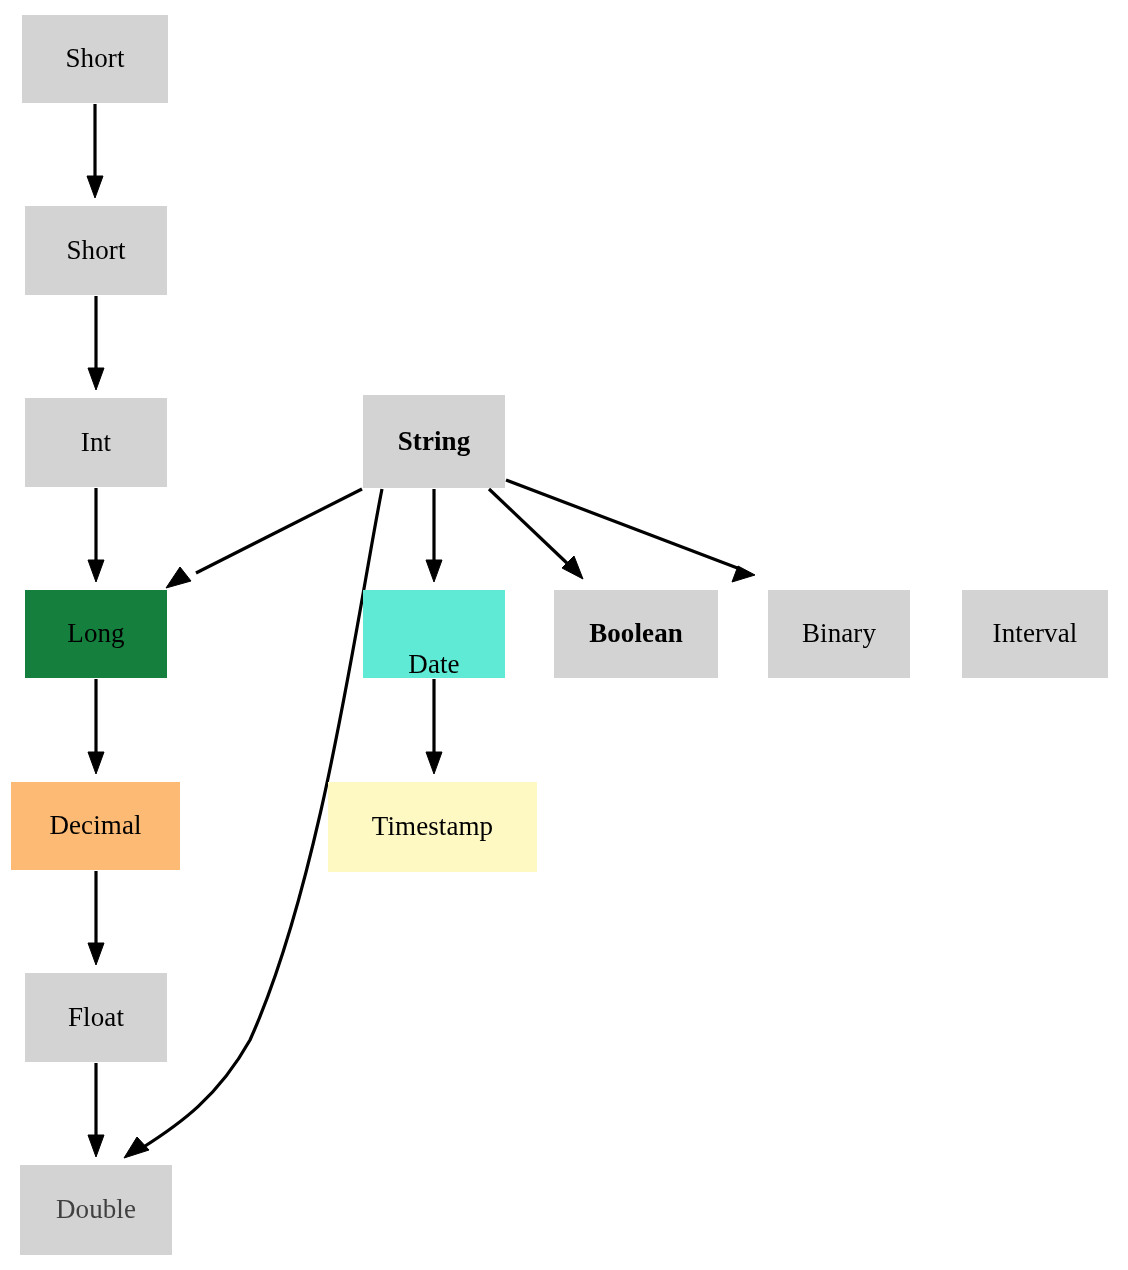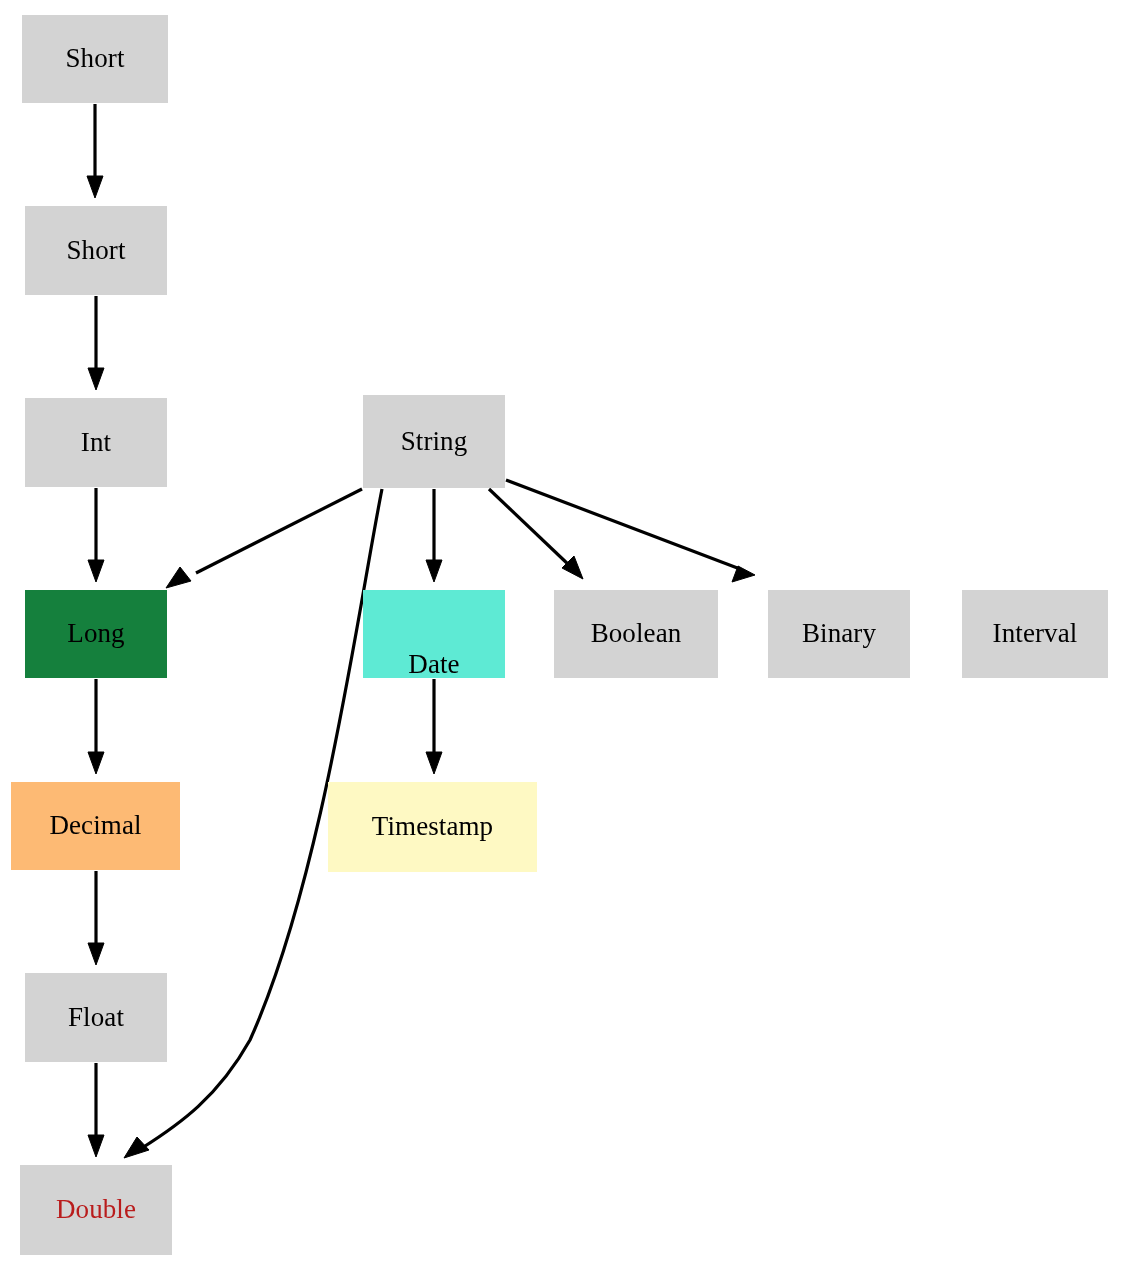--- a/index.html
+++ b/index.html
@@ -122,33 +122,33 @@
       </div>
       <div class="node" style="left: 25px; top: 590px; width: 142px; height: 88px; background: #15803d; color: rgb(0, 0, 0);">
         <span class="node-label">Long</span>
       </div>
       <div class="node" style="left: 11px; top: 782px; width: 169px; height: 88px; background: #fdba74; color: rgb(0, 0, 0);">
         <span class="node-label">Decimal</span>
       </div>
       <div class="node" style="left: 25px; top: 973px; width: 142px; height: 89px; background: rgb(211, 211, 211); color: rgb(0, 0, 0);">
         <span class="node-label">Float</span>
       </div>
-      <div class="node" style="left: 20px; top: 1165px; width: 152px; height: 90px; background: rgb(211, 211, 211); color: #b91c1c;">
+      <div class="node" style="left: 20px; top: 1165px; width: 152px; height: 90px; background: rgb(211, 211, 211); color: #404040;">
         <span class="node-label">Double</span>
       </div>
-      <div class="node" style="left: 363px; top: 395px; width: 142px; height: 93px; background: rgb(211, 211, 211); color: rgb(0, 0, 0);">
+      <div class="node" style="left: 363px; top: 395px; width: 142px; height: 93px; background: rgb(211, 211, 211); color: rgb(0, 0, 0); font-weight: bold;">
         <span class="node-label">String</span>
       </div>
       <div class="node" style="left: 363px; top: 590px; width: 142px; height: 88px; background: #5eead4; color: rgb(0, 0, 0); align-items: flex-end;">
         <span class="node-label">Date</span>
       </div>
       <div class="node" style="left: 328px; top: 782px; width: 209px; height: 90px; background: #fef9c3; color: rgb(0, 0, 0);">
         <span class="node-label">Timestamp</span>
       </div>
-      <div class="node" style="left: 554px; top: 590px; width: 164px; height: 88px; background: rgb(211, 211, 211); color: rgb(0, 0, 0);">
+      <div class="node" style="left: 554px; top: 590px; width: 164px; height: 88px; background: rgb(211, 211, 211); color: rgb(0, 0, 0); font-weight: bold;">
         <span class="node-label">Boolean</span>
       </div>
       <div class="node" style="left: 768px; top: 590px; width: 142px; height: 88px; background: rgb(211, 211, 211); color: rgb(0, 0, 0);">
         <span class="node-label">Binary</span>
       </div>
       <div class="node" style="left: 962px; top: 590px; width: 146px; height: 88px; background: rgb(211, 211, 211); color: #000000;">
         <span class="node-label">Interval</span>
       </div>
     </div>
 

